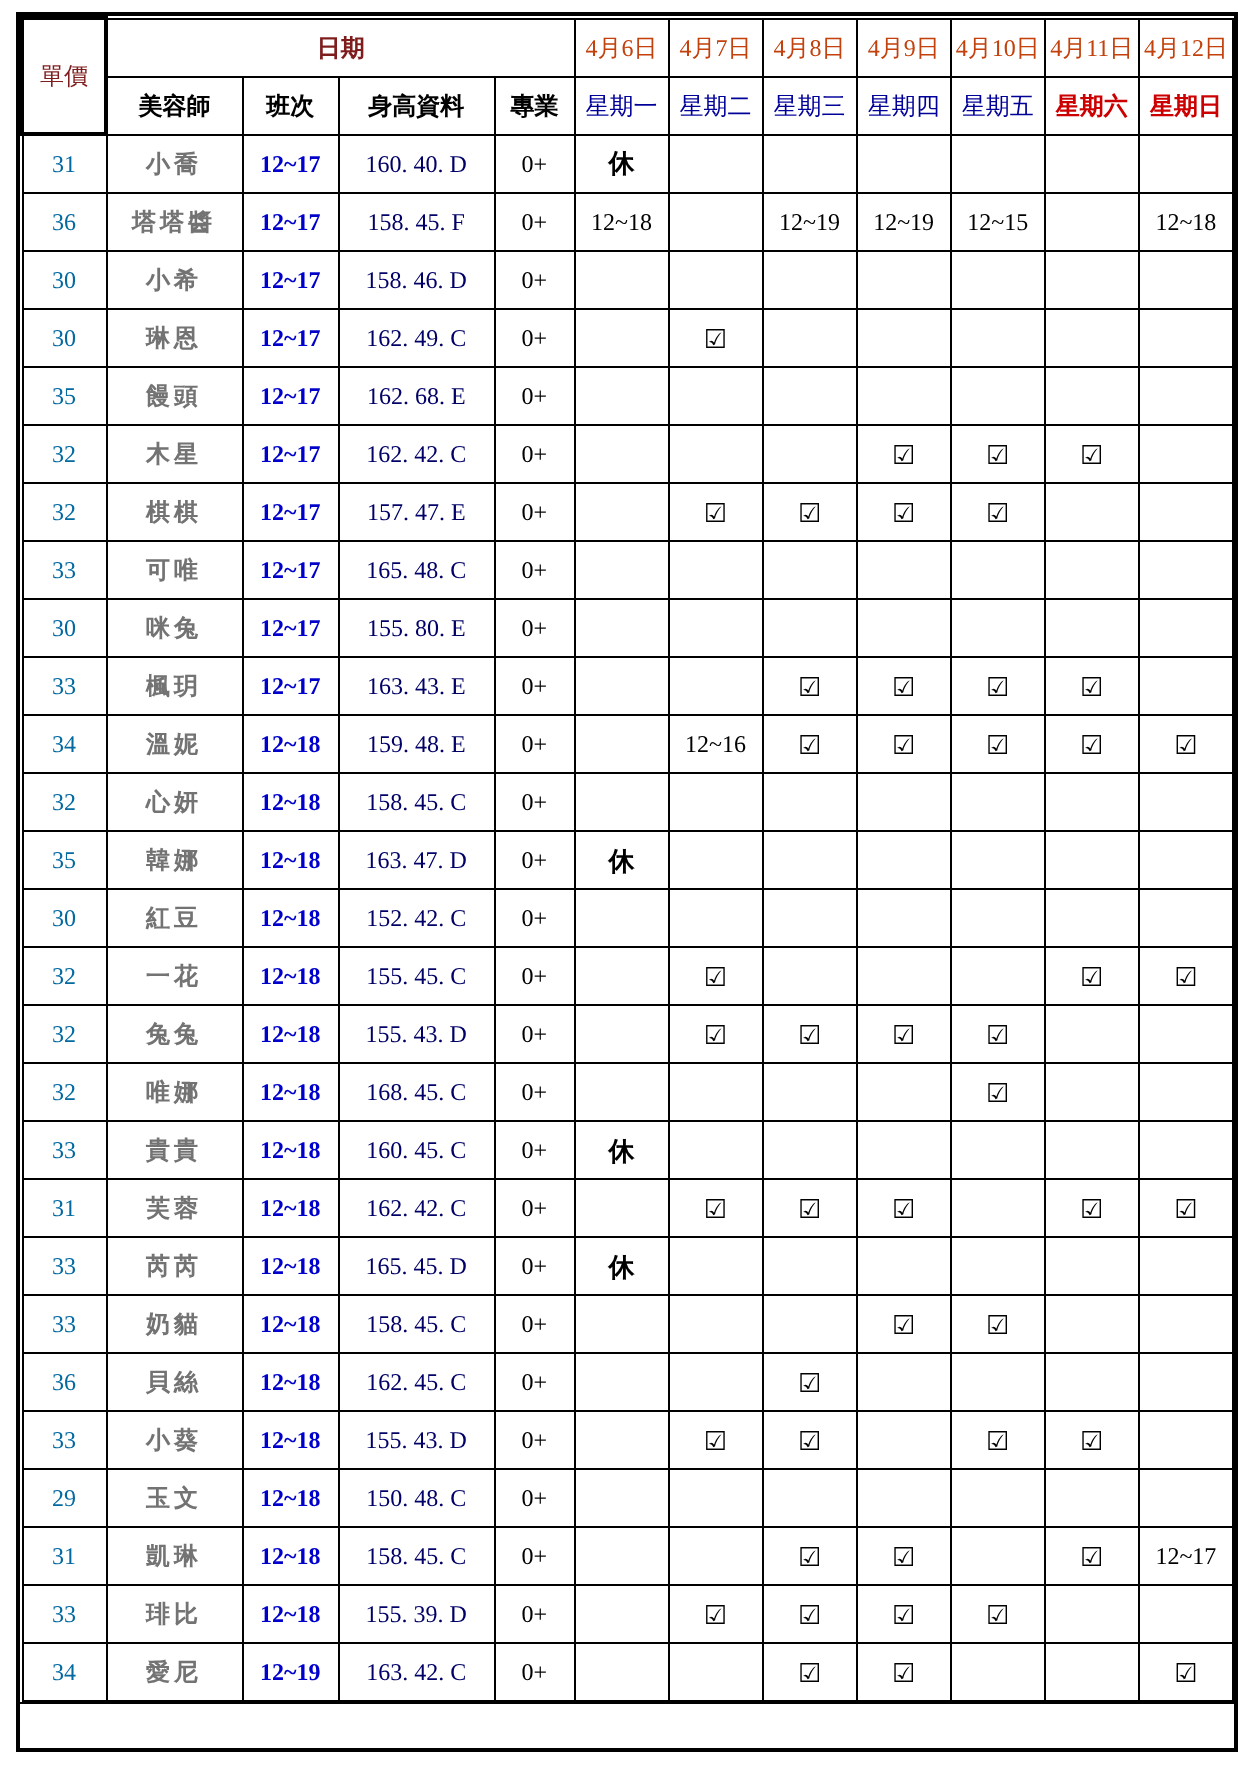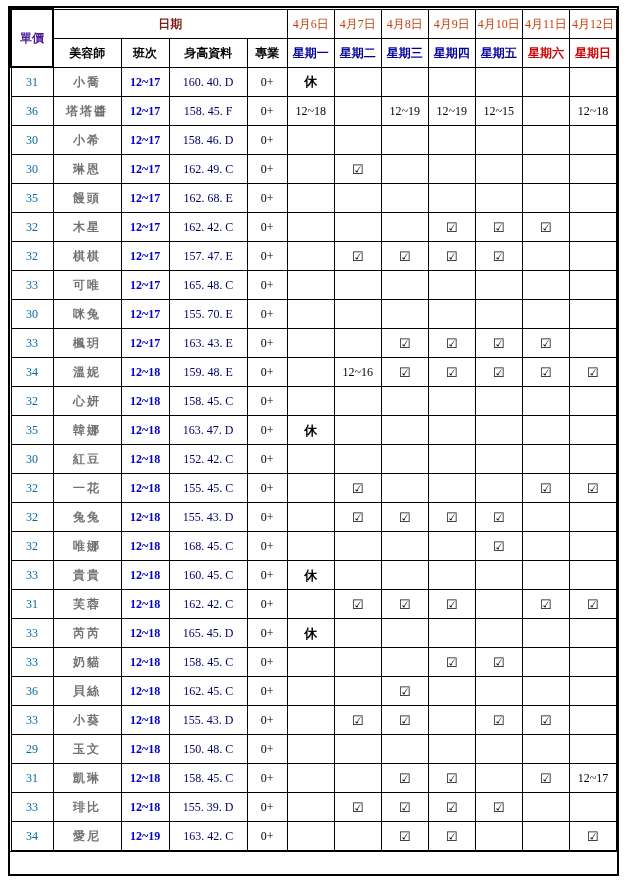--- a/index.html
+++ b/index.html
@@ -51,35 +51,35 @@
   .hdr-date {
     color: #7f1d1d;
     font-size: 12px;
     font-weight: bold;
   }
   .hdr-daten {
     color: #c2410c;
     font-size: 11px;
   }
   .hdr-price {
-    color: #4c1d95;
-    font-weight: bold;
+    color: #7f1d1d;
+    font-weight: normal;
     font-size: 13px;
     border: 2px solid #000 !important;
   }
   .hdr-sub td { height: 26px; }
   .hdr-label {
     color: #000000;
     font-weight: bold;
     font-size: 13px;
   }
   .hdr-weekday {
     color: #000099;
     font-size: 12px;
-    font-weight: bold;
+    font-weight: normal;
   }
   .hdr-weekend {
     color: #cc0000;
     font-size: 12px;
     font-weight: bold;
   }
   .cell-price {
     color: #0369a1;
     font-weight: normal;
     font-size: 14px;
@@ -280,21 +280,21 @@
           <td class="cell-day"></td>
           <td class="cell-day"></td>
           <td class="cell-day"></td>
           <td class="cell-day"></td>
           <td class="cell-day"></td>
         </tr>
         <tr>
           <td class="cell-price">30</td>
           <td class="cell-name">咪兔</td>
           <td class="cell-shift">12~17</td>
-          <td class="cell-info">155. 70. E</td>
+          <td class="cell-info">155. 80. E</td>
           <td class="cell-spec">0+</td>
           <td class="cell-day"></td>
           <td class="cell-day"></td>
           <td class="cell-day"></td>
           <td class="cell-day"></td>
           <td class="cell-day"></td>
           <td class="cell-day"></td>
           <td class="cell-day"></td>
         </tr>
         <tr>

